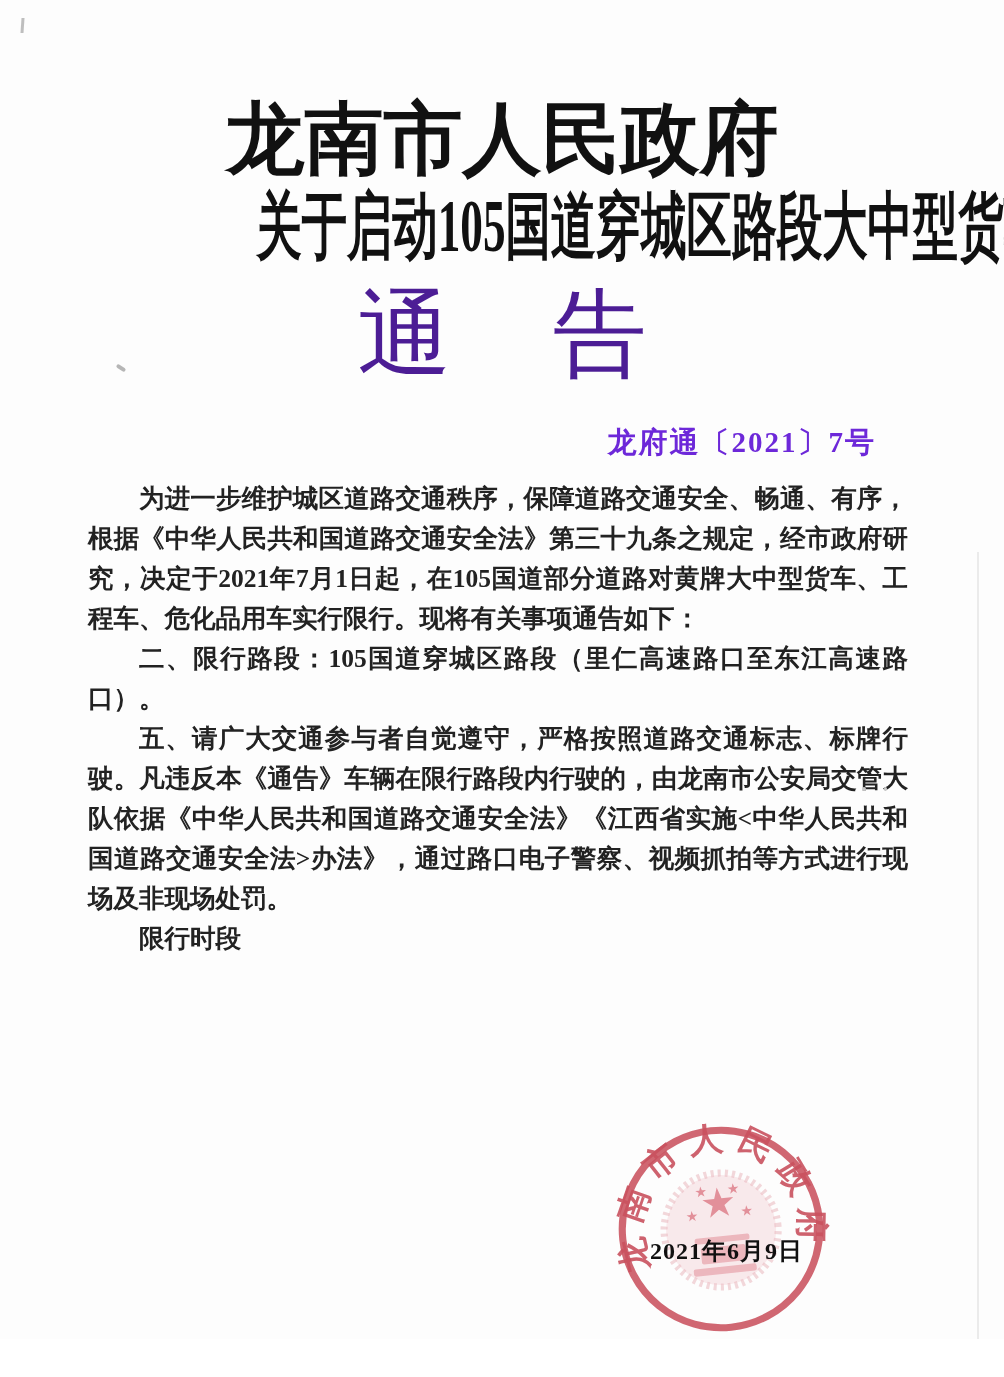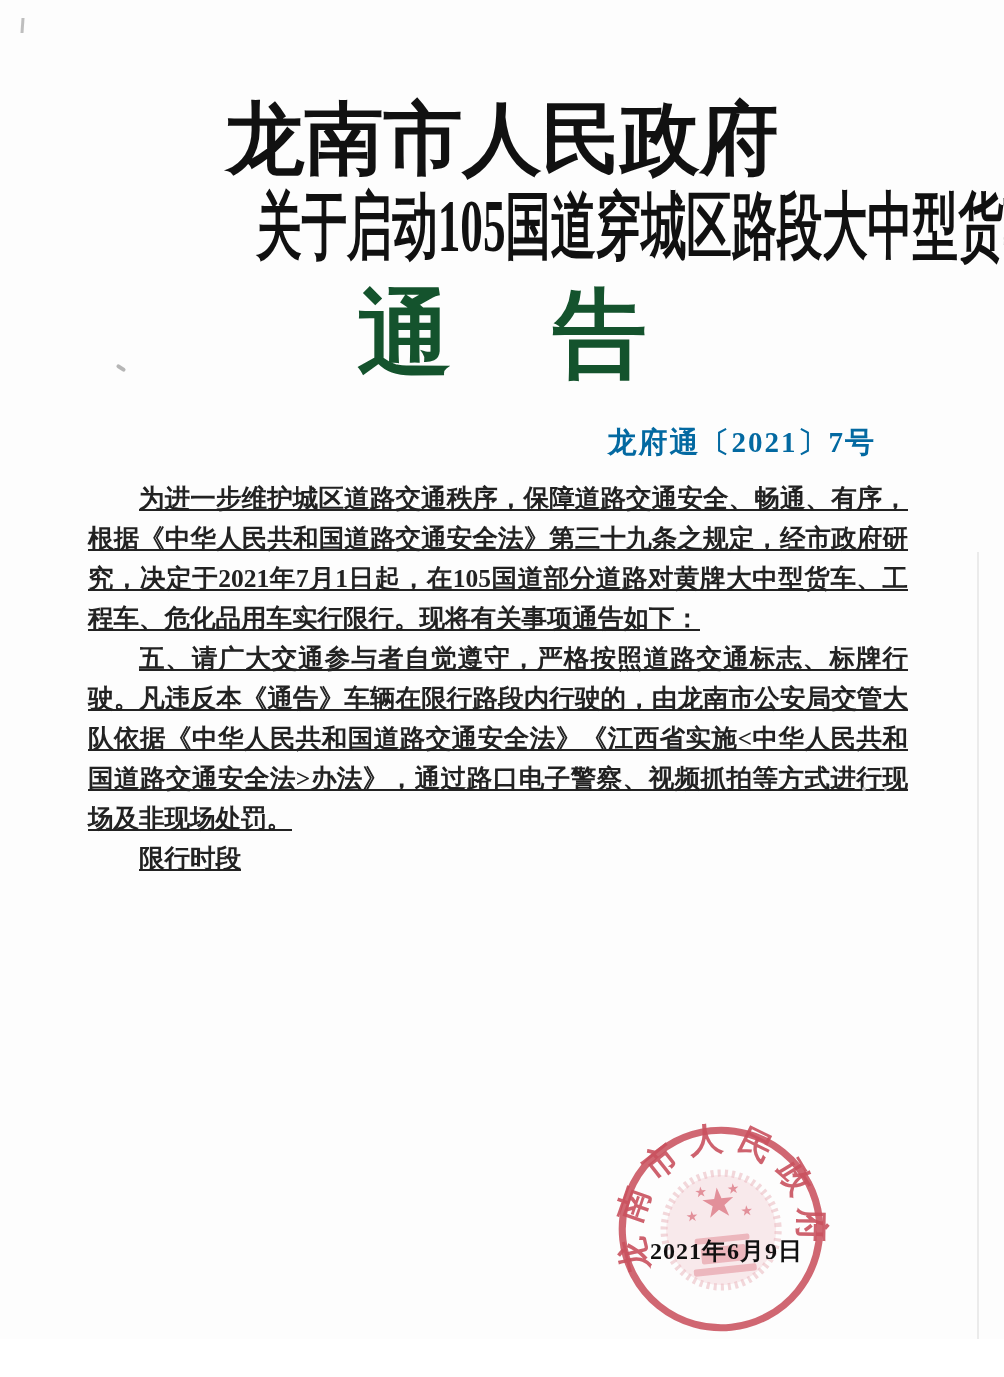--- a/index.html
+++ b/index.html
@@ -16,25 +16,25 @@
   .mark-topleft{position:absolute;left:21px;top:18px;width:3px;height:15px;background:#8a8a8a;opacity:.55;transform:rotate(4deg);}
   .mark-left{position:absolute;left:116px;top:366px;width:10px;height:4px;background:#6f6f6f;opacity:.5;transform:rotate(32deg);border-radius:2px;}
   .dot-a{position:absolute;left:862px;top:787px;width:4px;height:4px;background:#c7c7c7;border-radius:50%;}
   .dot-b{position:absolute;left:884px;top:787px;width:3px;height:4px;background:#cecece;border-radius:50%;}
   
   .t1{margin:96px 0 0;text-align:center;font-size:79px;font-weight:bold;line-height:1.12;color:#111;}
   .t2,.t3{text-align:center;margin:0;}
   .t2 .cond,.t3 .cond{display:inline-block;font-weight:bold;transform:scaleX(.62);transform-origin:center;white-space:nowrap;color:#111;}
   .t2 .cond{font-size:73px;line-height:1.18;}
   .t3 .cond{font-size:71px;line-height:1.2;}
-  .notice{margin:14px 0 0;text-align:center;font-size:94px;font-weight:bold;word-spacing:78px;line-height:1.05;color:#14532d;}
+  .notice{margin:14px 0 0;text-align:center;font-size:94px;font-weight:normal;word-spacing:78px;line-height:1.05;color:#4c1d95;}
   
-  .docnum{margin-top:40px;text-align:right;padding-right:128px;font-size:29px;font-weight:600;letter-spacing:2px;color:#0369a1;}
+  .docnum{margin-top:40px;text-align:right;padding-right:128px;font-size:29px;font-weight:600;letter-spacing:2px;color:#6d28d9;}
   
-  .bodytext{margin:16px 96px 0 88px;font-size:25.5px;line-height:40px;font-weight:bold;text-align:justify;color:#222;text-decoration:underline;}
+  .bodytext{margin:16px 96px 0 88px;font-size:25.5px;line-height:40px;font-weight:bold;text-align:justify;color:#222;}
   .bodytext p{margin:0;text-indent:2em;}
   
   .seal{position:absolute;left:608px;top:1116px;width:226px;height:226px;transform:rotate(-6deg);}
   .seal-date{
     position:absolute;left:650px;top:1235px;
     font-size:24px;font-weight:bold;letter-spacing:1px;color:#101010;z-index:5;
     font-family:"Liberation Serif","DejaVu Serif",serif;
   }
 </style>
 </head>
@@ -51,20 +51,21 @@
   <h1 class="t1">龙南市人民政府</h1>
   <div class="t2">
     <span class="cond">关于启动105国道穿城区路段大中型货车、</span>
   </div>
   <div class="notice">通 告</div>
 
   <div class="docnum">龙府通〔2021〕7号</div>
 
   <div class="bodytext">
     <p>为进一步维护城区道路交通秩序，保障道路交通安全、畅通、有序，根据《中华人民共和国道路交通安全法》第三十九条之规定，经市政府研究，决定于2021年7月1日起，在105国道部分道路对黄牌大中型货车、工程车、危化品用车实行限行。现将有关事项通告如下：</p>
+    <p>二、限行路段：105国道穿城区路段（里仁高速路口至东江高速路口）。</p>
     <p>五、请广大交通参与者自觉遵守，严格按照道路交通标志、标牌行驶。凡违反本《通告》车辆在限行路段内行驶的，由龙南市公安局交管大队依据《中华人民共和国道路交通安全法》《江西省实施&lt;中华人民共和国道路交通安全法&gt;办法》，通过路口电子警察、视频抓拍等方式进行现场及非现场处罚。</p>
     <p>限行时段</p>
   </div>
 
   <svg class="seal" viewBox="0 0 222 222">
 
     <circle cx="111" cy="111" r="97" fill="none" stroke="#c9525f" stroke-width="7" opacity="0.88"></circle>
 
     <defs>
       <path id="sealArc" d="M 37.7,137.7 A 78,78 0 1 1 184.3,137.7" fill="none"></path>

